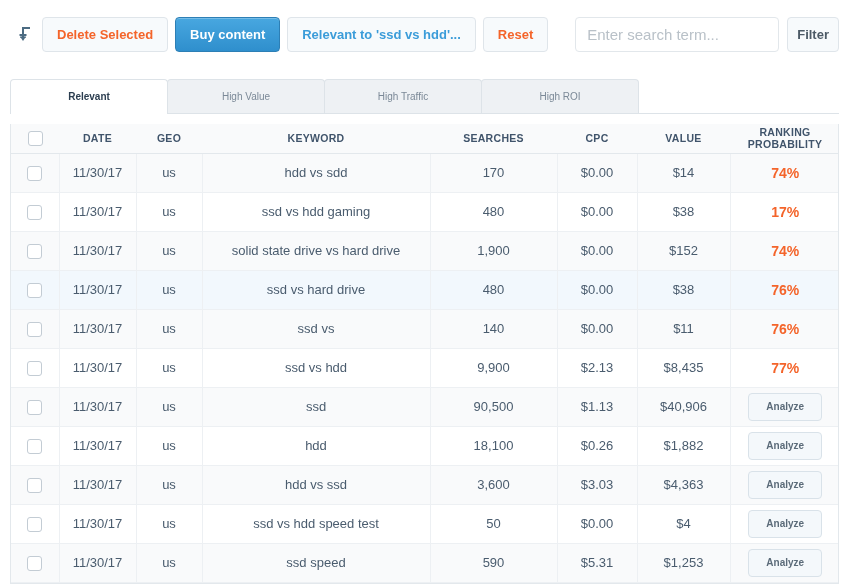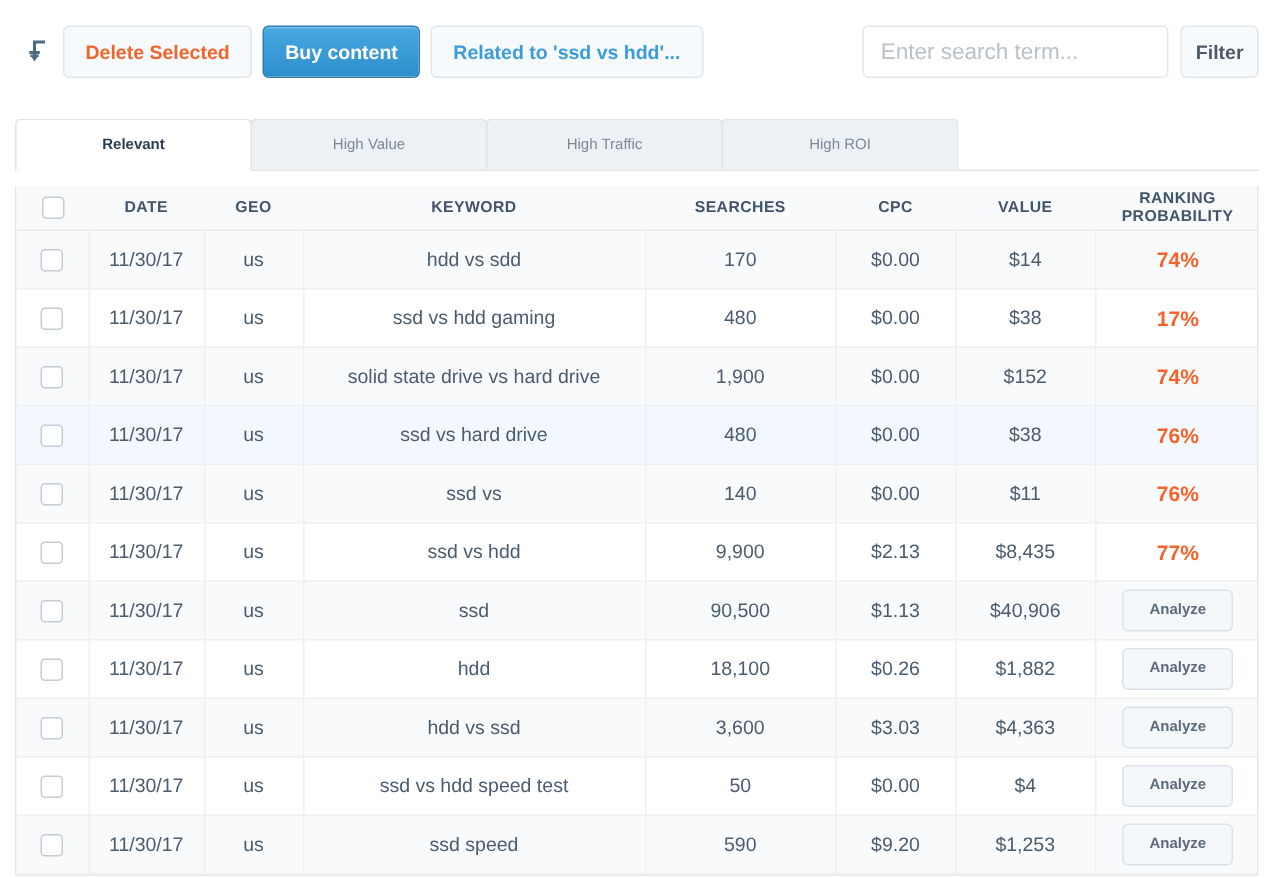--- a/index.html
+++ b/index.html
@@ -214,22 +214,23 @@
       <path d="M5.5 10 L12.5 10" stroke="#4c6b82" stroke-width="2" fill="none"></path>
       <path d="M6.2 12.2 L11.8 12.2" stroke="#4c6b82" stroke-width="1.6" fill="none"></path>
       <path d="M9 16 L7 13 L11 13 Z" fill="#4c6b82"></path>
     </svg>
   </div>
 
   <div class="btn btn-danger">Delete Selected</div>
 
   <div class="btn btn-primary">Buy content</div>
 
-  <div class="btn btn-link">Related to 'ssd vs hdd'...</div>
-
+  <div class="btn btn-link">Relevant to 'ssd vs hdd'...</div>
+
+  <div class="btn btn-danger">Reset</div>
 
   <div class="spacer"></div>
 
   <input class="search-input" type="text" placeholder="Enter search term..." style="">
 
   <div class="btn btn-filter">Filter</div>
 </div>
 
 <div class="tabs-wrap">
   <div class="tab active">Relevant</div>
@@ -354,19 +355,19 @@
           <td class="c-cpc">$0.00</td>
           <td class="c-value">$4</td>
           <td class="c-rank"><span class="analyze-btn">Analyze</span></td>
         </tr>
         <tr class="odd">
           <td class="c-check"><span class="cbox"></span></td>
           <td class="c-date">11/30/17</td>
           <td class="c-geo">us</td>
           <td class="c-kw">ssd speed</td>
           <td class="c-search">590</td>
-          <td class="c-cpc">$9.20</td>
+          <td class="c-cpc">$5.31</td>
           <td class="c-value">$1,253</td>
           <td class="c-rank"><span class="analyze-btn">Analyze</span></td>
         </tr>
       </tbody>
   </table>
 </div>
 
 </body></html>

